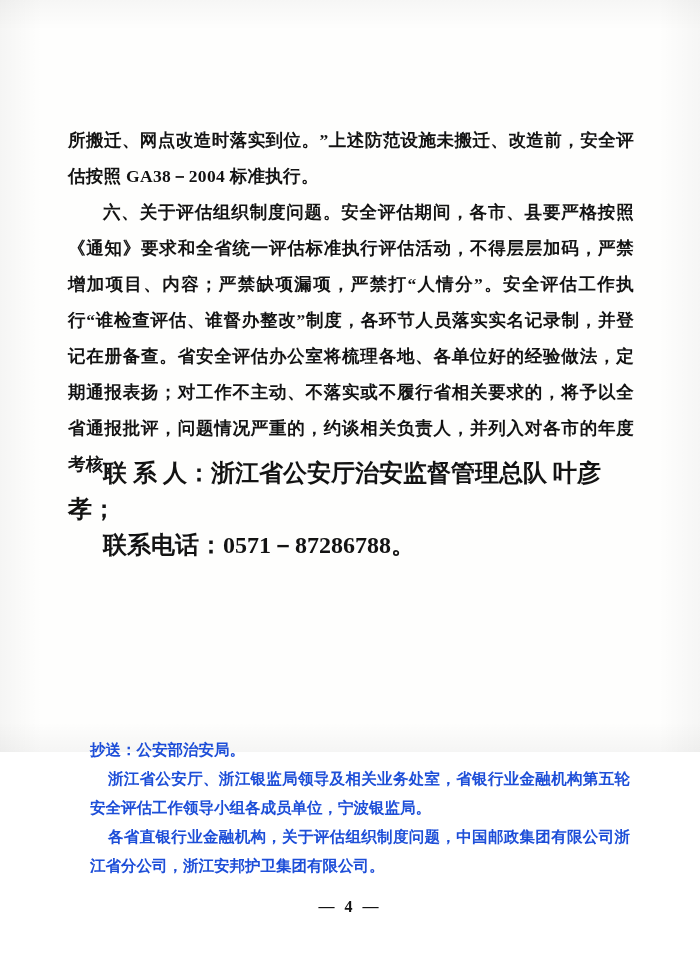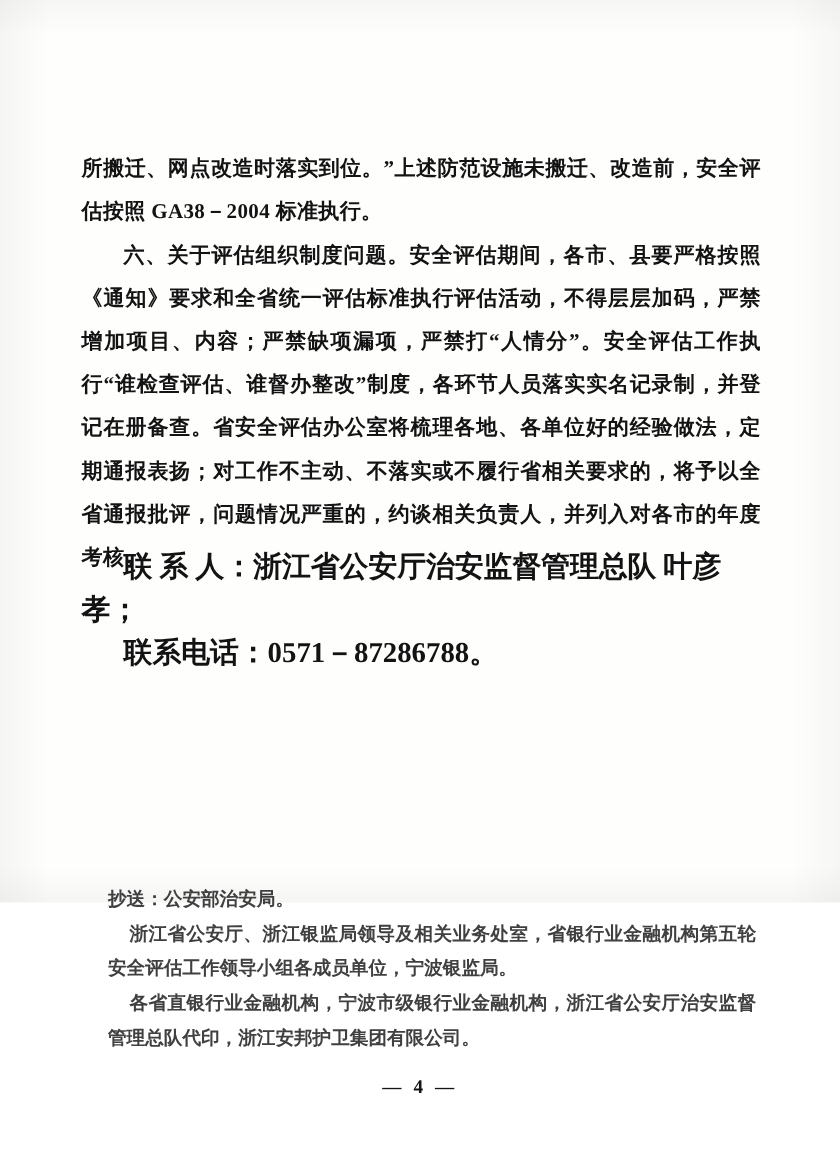--- a/index.html
+++ b/index.html
@@ -125,21 +125,21 @@
   }
   .seal-top-text { top: 11px; }
   .seal-bottom-text { bottom: 12px; font-size: 9.5px; }
   .cc-block {
     position: absolute;
     left: 90px;
     top: 735px;
     width: 540px;
     font-size: 15.5px;
     line-height: 29px;
-    color: #404040;
+    color: #1d4ed8;
     text-align: justify;
     text-justify: inter-ideograph;
   }
   .cc-first { margin: 0; }
   .cc-rest { margin: 0; text-indent: 18px; }
   .page-number {
     position: absolute;
     left: 0;
     top: 898px;
     width: 700px;
@@ -162,18 +162,18 @@
   <div class="contact-block">
     <div class="contact-line">联 系 人：浙江省公安厅治安监督管理总队   叶彦孝；</div>
     <div class="contact-line">联系电话：0571－87286788。</div>
   </div>
 
 
 
   <div class="cc-block">
     <p class="cc-first">抄送：公安部治安局。</p>
     <p class="cc-rest">浙江省公安厅、浙江银监局领导及相关业务处室，省银行业金融机构第五轮安全评估工作领导小组各成员单位，宁波银监局。</p>
-    <p class="cc-rest">各省直银行业金融机构，宁波市级银行业金融机构，浙江省公安厅治安监督管理总队代印，浙江安邦护卫集团有限公司。</p>
+    <p class="cc-rest">各省直银行业金融机构，关于评估组织制度问题，中国邮政集团有限公司浙江省分公司，浙江安邦护卫集团有限公司。</p>
   </div>
 
   <div class="page-number">— 4 —</div>
 
 </div>
 
 </body></html>

